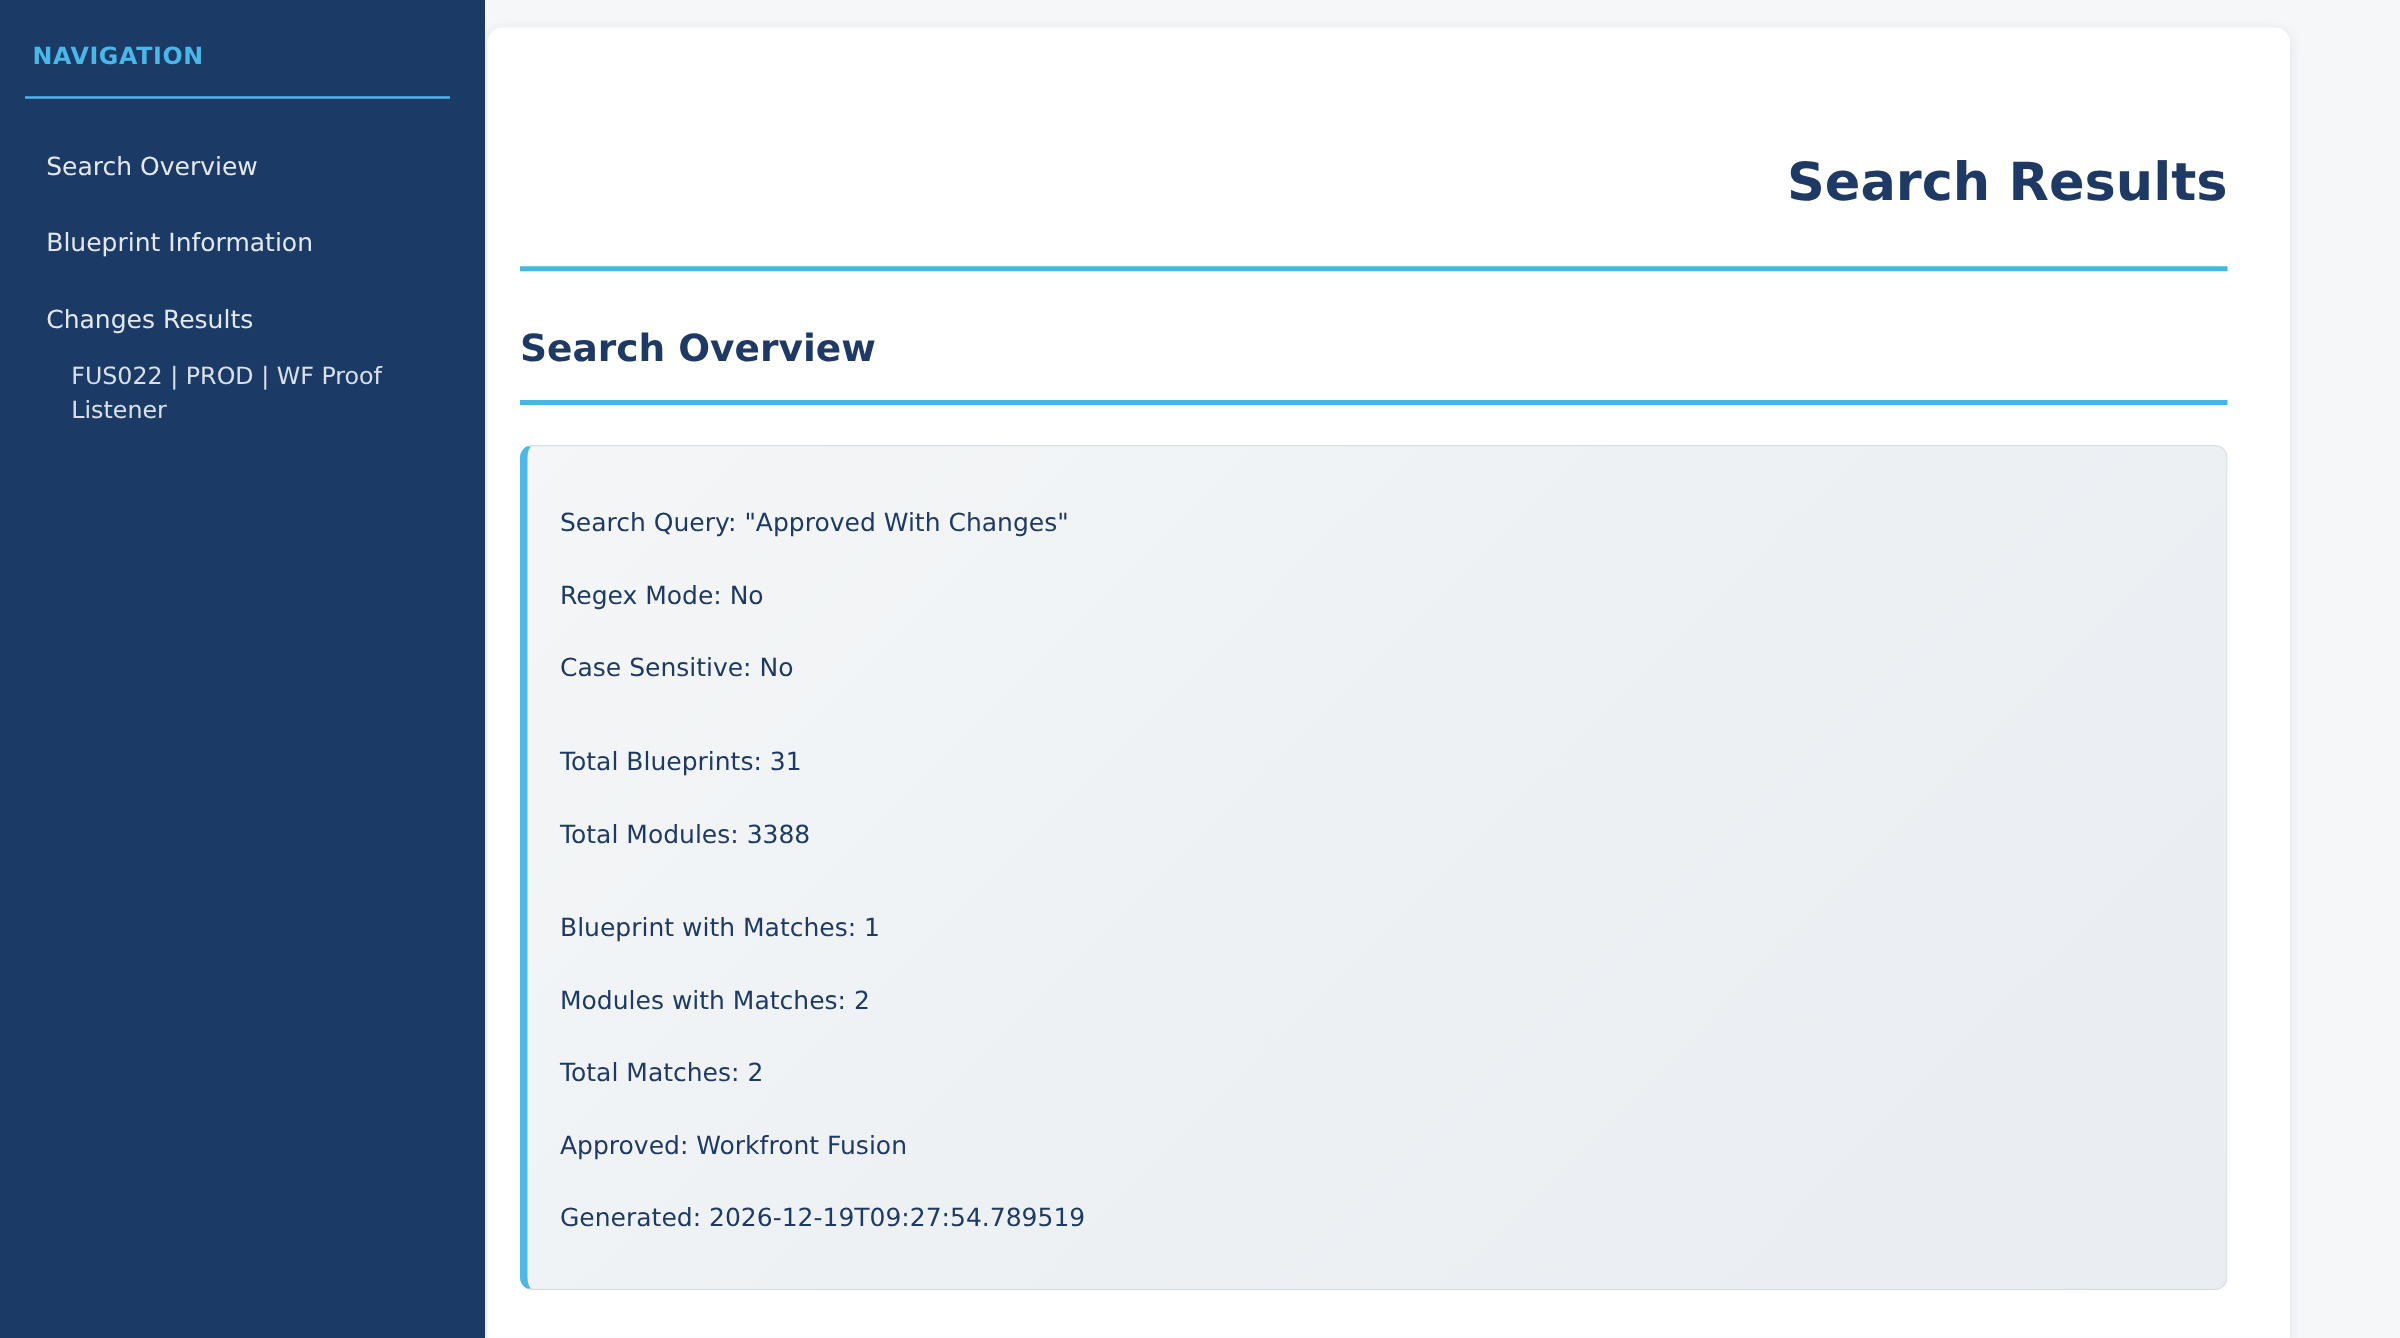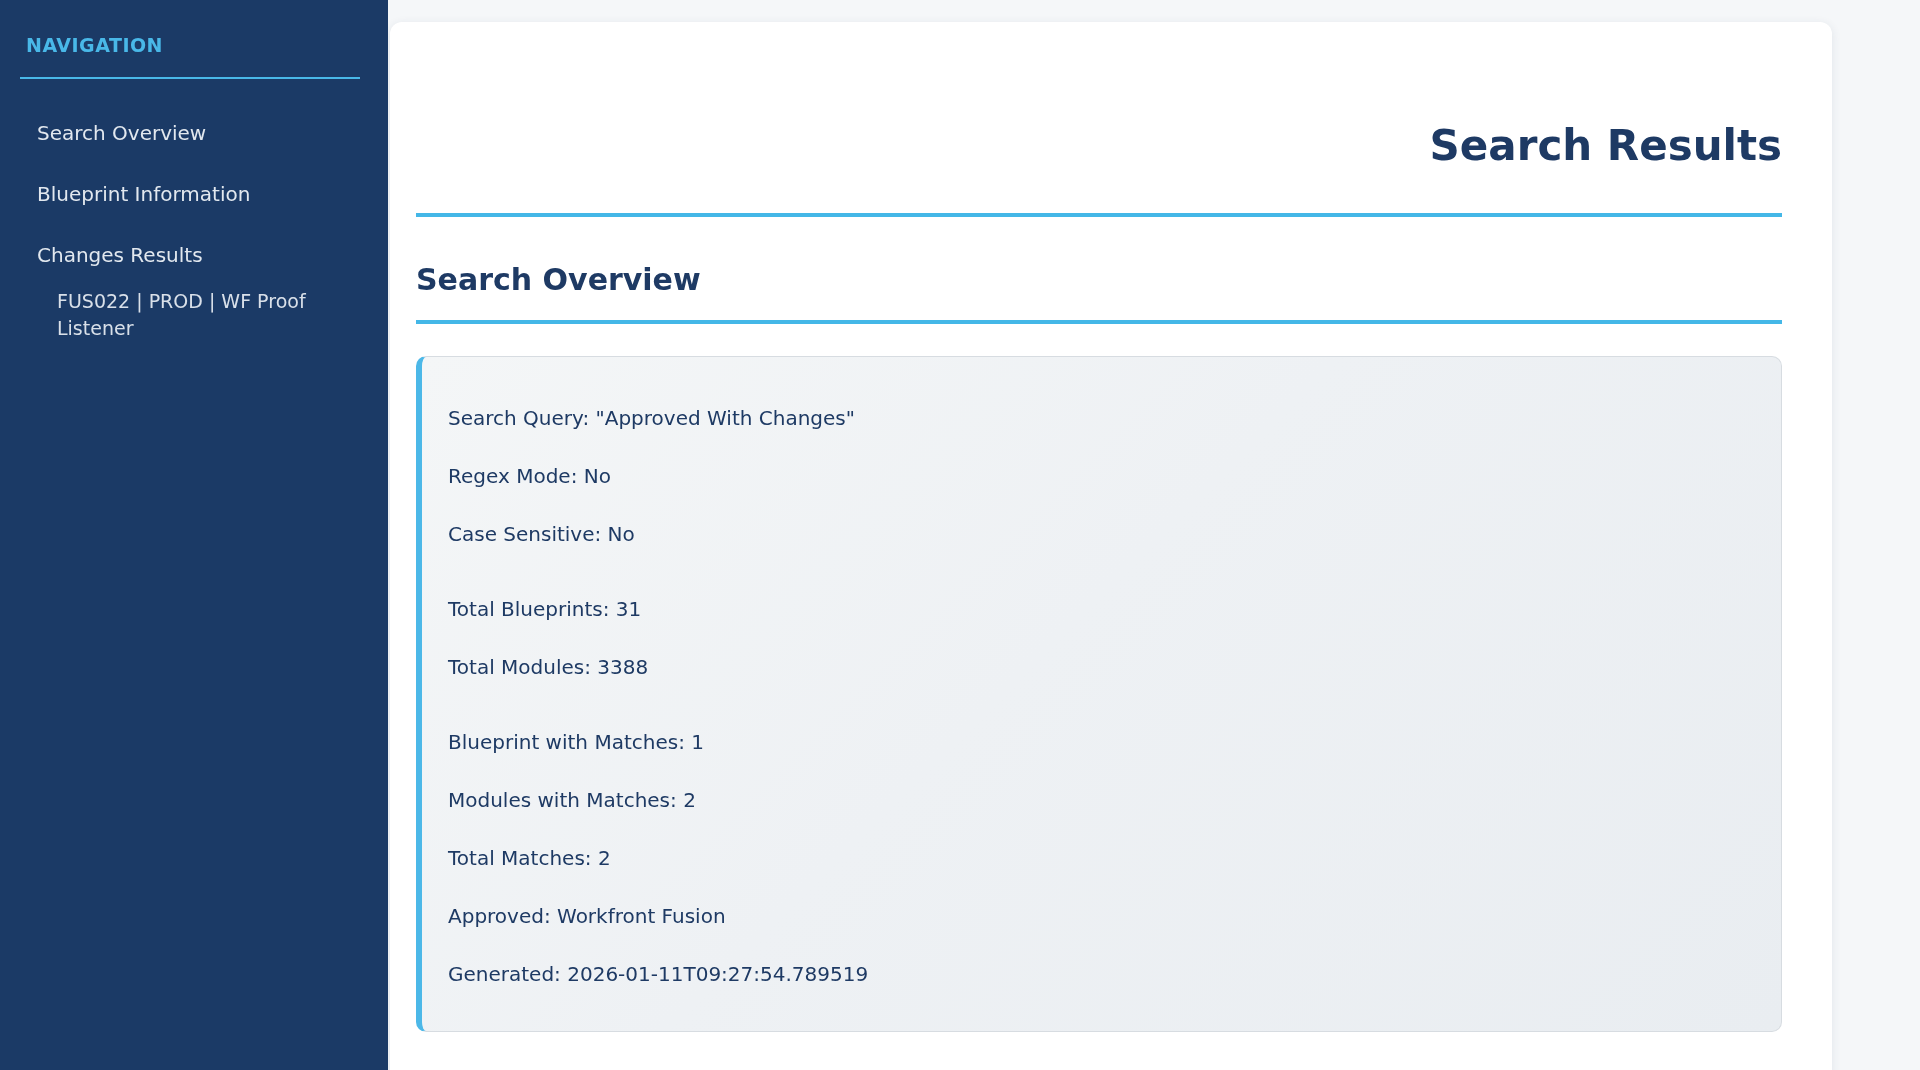--- a/index.html
+++ b/index.html
@@ -160,18 +160,18 @@
         <div class="overview-row">
           <b>Total Matches:</b>
           <span>2</span>
         </div>
         <div class="overview-row">
           <b>Approved:</b>
           <span>Workfront Fusion</span>
         </div>
         <div class="overview-row">
           <b>Generated:</b>
-          <span>2026-01-11T09:27:54.789519</span>
+          <span>2026-12-19T09:27:54.789519</span>
         </div>
       </div>
     </section>
   </div>
 </div>
 
 </body></html>

